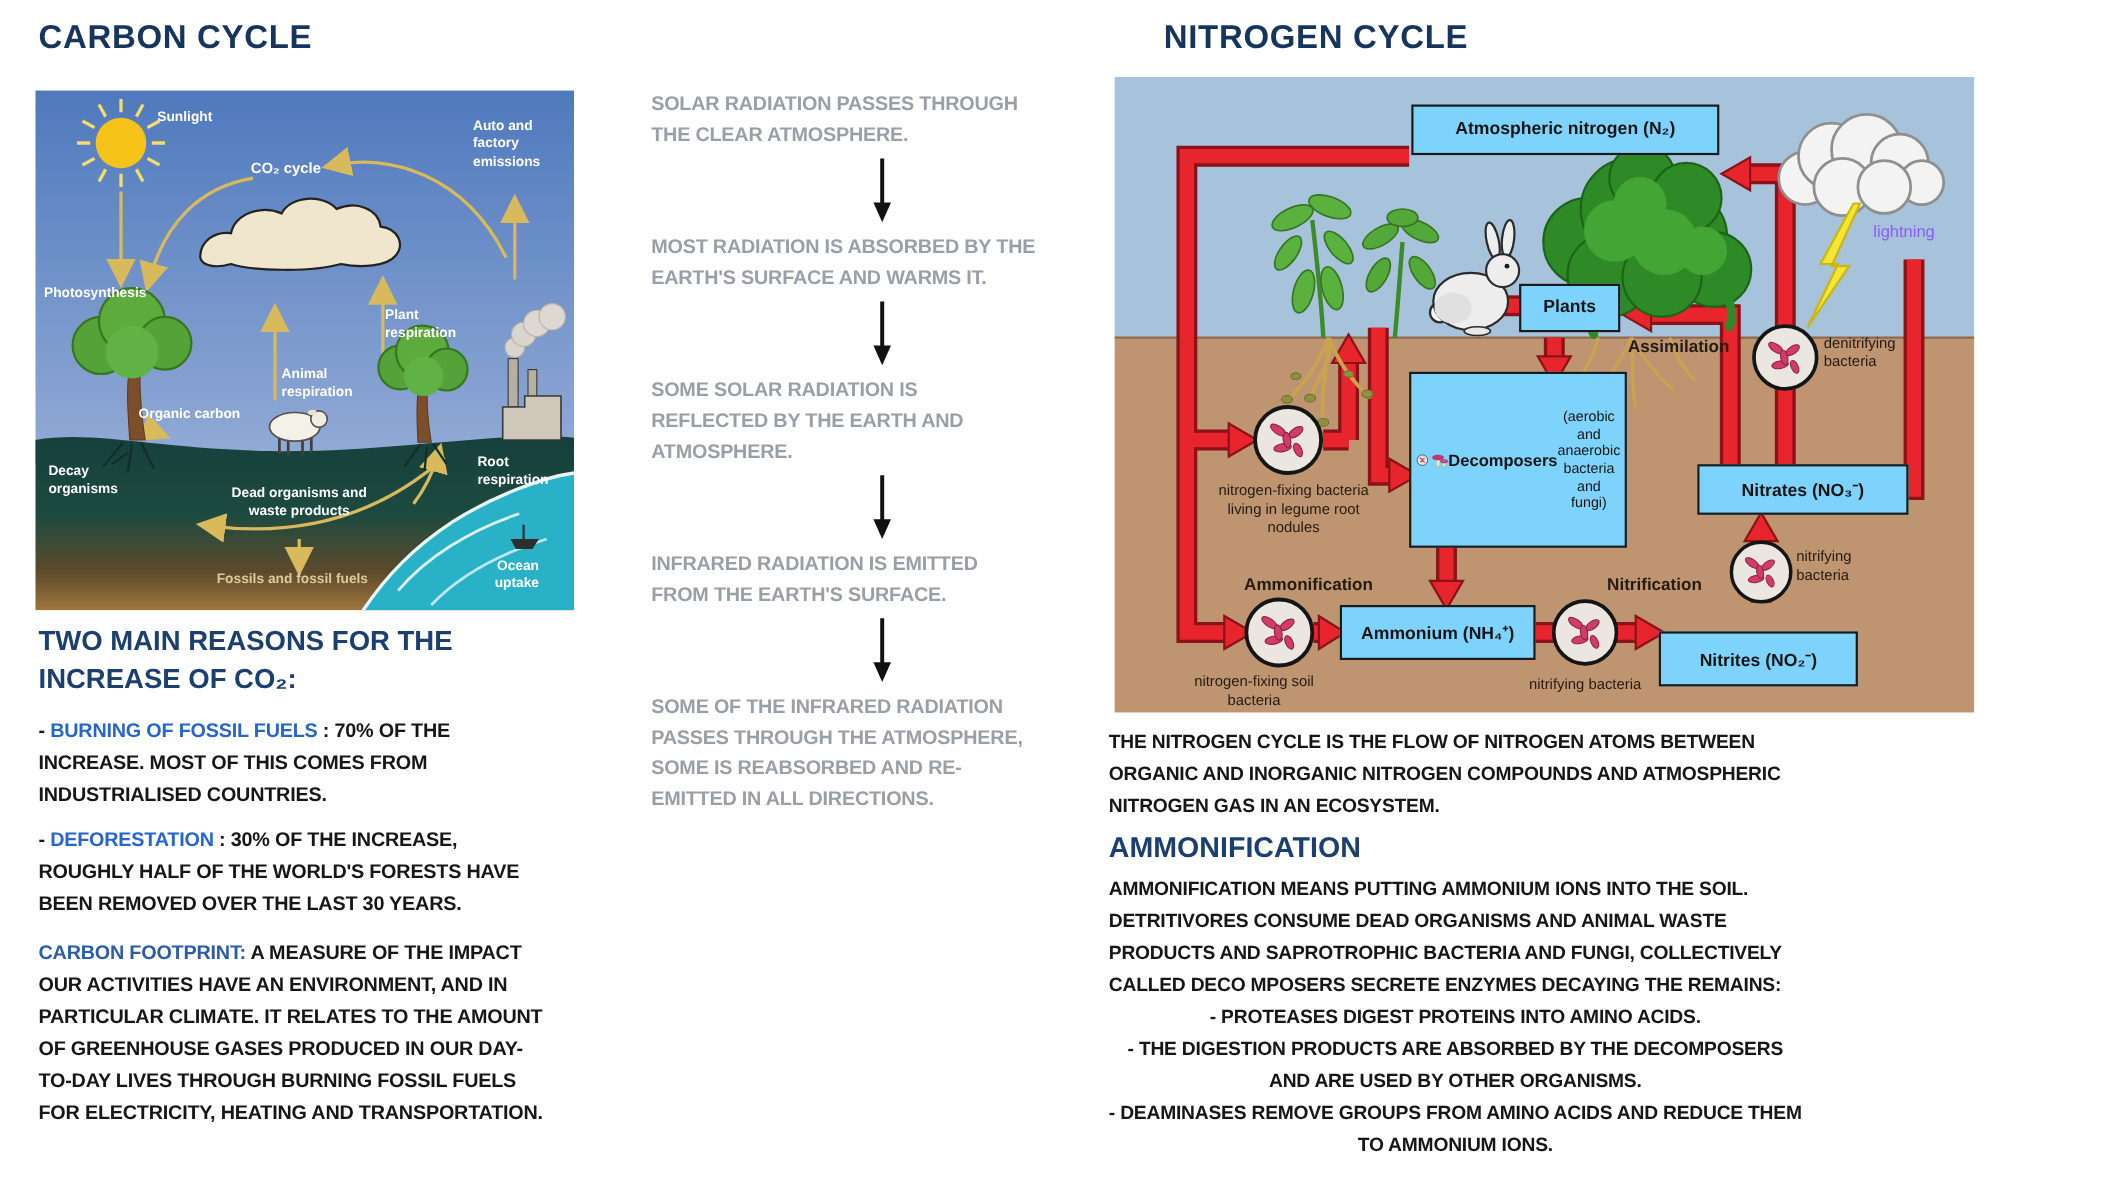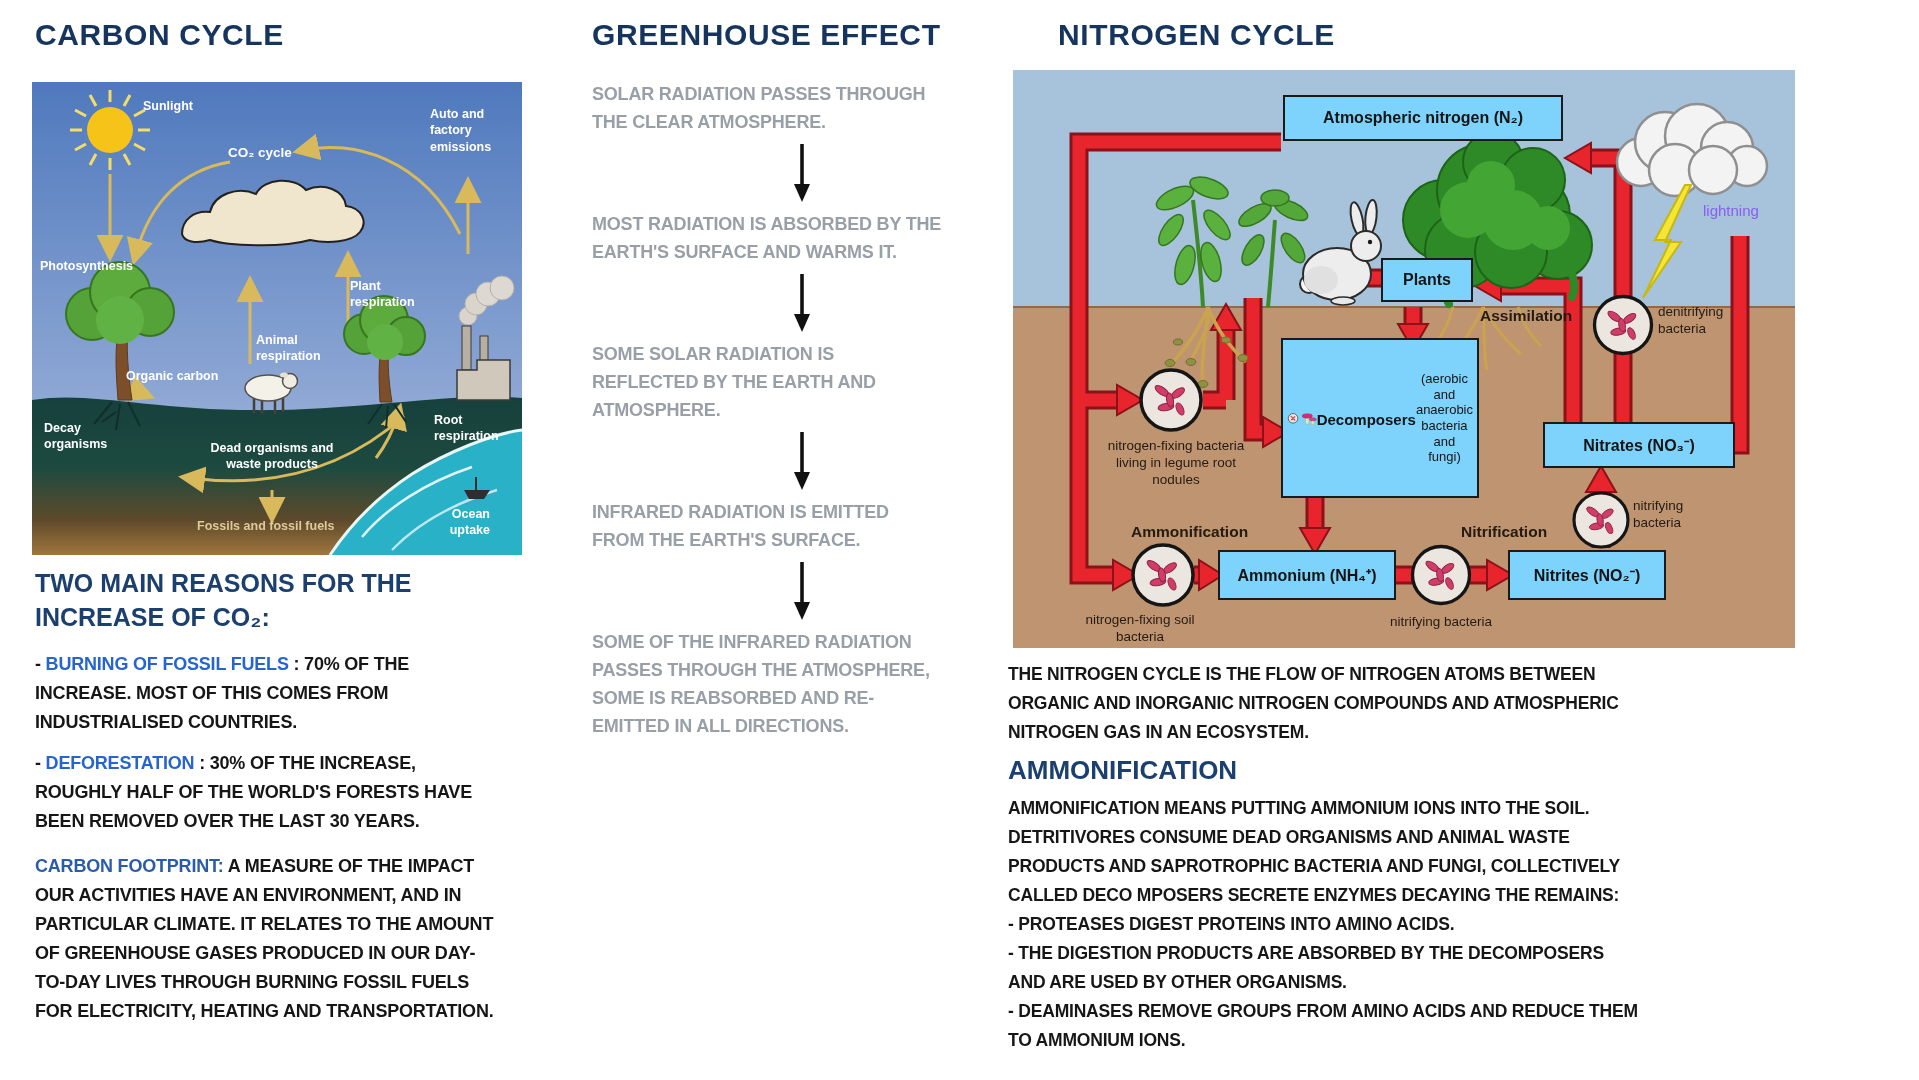--- a/index.html
+++ b/index.html
@@ -17,21 +17,21 @@
   .nlabel.bold{font-weight:700;font-size:15.5px;color:#241b12;}
   .nbox{position:absolute;background:#7dd3fc;border:2.5px solid #1a1a1a;display:flex;
         align-items:center;justify-content:center;font-weight:700;font-size:16px;
         color:#141414;text-align:center;box-sizing:border-box;}
   .decomp{flex-direction:row;padding:4px 4px;justify-content:flex-start;}
   .decomp .dtitle{font-size:15px;font-weight:700;margin-top:2px;}
   .decomp .dsub{font-size:13px;font-weight:400;line-height:1.2;}
   .flow{position:absolute;width:352px;}
   .step{font-weight:700;font-size:18px;line-height:28px;color:#999fa6;letter-spacing:-0.2px;}
   .flow-arrow{margin:6px 0 6px 200px;height:62px;width:20px;}
-  .amm-bullet{margin:0;}
+  .amm-bullet{margin:0;text-align:center;}
 </style>
 </head>
 <body>
 
 <div class="page">
 
   <div class="abs title" style="left:35px;top:18px;">CARBON CYCLE</div>
 
   <div class="diagram" style="left:32px;top:82px;width:490px;height:473px;">
     <svg width="490" height="473" viewBox="0 0 490 473">
@@ -155,21 +155,20 @@
 
   <div class="abs note" style="left:35px;top:650px;width:455px;">
     <p style="margin:0;"><span>- </span><span class="term-blue">BURNING OF FOSSIL FUELS</span><span> : 70% OF THE INCREASE. MOST OF THIS COMES FROM INDUSTRIALISED COUNTRIES.</span></p>
     <p style="margin:12px 0 0 0;"><span>- </span><span class="term-blue">DEFORESTATION</span><span> : 30% OF THE INCREASE, ROUGHLY HALF OF THE WORLD'S FORESTS HAVE BEEN REMOVED OVER THE LAST 30 YEARS.</span></p>
   </div>
 
   <div class="abs note" style="left:35px;top:852px;width:462px;">
     <span class="term-navy">CARBON FOOTPRINT:</span><span> A MEASURE OF THE IMPACT OUR ACTIVITIES HAVE AN ENVIRONMENT, AND IN PARTICULAR CLIMATE. IT RELATES TO THE AMOUNT OF GREENHOUSE GASES PRODUCED IN OUR DAY-TO-DAY LIVES THROUGH BURNING FOSSIL FUELS FOR ELECTRICITY, HEATING AND TRANSPORTATION.</span>
   </div>
 
-  <div class="abs title" style="left:592px;top:18px;">GREENHOUSE EFFECT</div>
 
   <div class="flow" style="left:592px;top:80px;">
     <div class="step">SOLAR RADIATION PASSES THROUGH THE CLEAR ATMOSPHERE.</div>
     <div class="flow-arrow"><svg width="20" height="62">
           <line x1="10" y1="2" x2="10" y2="44" stroke="#111" stroke-width="3.6"></line>
           <polygon points="2,42 18,42 10,60" fill="#111"></polygon>
         </svg></div>
     <div class="step">MOST RADIATION IS ABSORBED BY THE EARTH'S SURFACE AND WARMS IT.</div>
     <div class="flow-arrow"><svg width="20" height="62">
           <line x1="10" y1="2" x2="10" y2="44" stroke="#111" stroke-width="3.6"></line>
@@ -350,21 +349,21 @@
         <ellipse cx="127" cy="31" rx="32" ry="14" fill="#d12f70" stroke="#7c123f" stroke-width="2"></ellipse>
         <path d="M152,84 C152,72 154,64 158,56 L168,56 C170,66 170,74 170,84 Z" fill="#e8e8c0" stroke="#8f8f60" stroke-width="1.5"></path>
         <ellipse cx="162" cy="52" rx="22" ry="10" fill="#db4384" stroke="#7c123f" stroke-width="2"></ellipse>
         <path d="M100,84 q20,-6 40,0 M140,86 q18,-5 36,0" stroke="#c9b878" stroke-width="2" fill="none"></path>
       </svg>
       <div class="dtitle">Decomposers</div>
       <div class="dsub">(aerobic and anaerobic bacteria and fungi)</div>
     </div>
     <div class="nbox" style="left:530px;top:352px;width:192px;height:46px;">Nitrates  (NO₃⁻)</div>
     <div class="nbox" style="left:205px;top:480px;width:178px;height:50px;">Ammonium  (NH₄⁺)</div>
-    <div class="nbox" style="left:495px;top:480px;width:158px;height:50px;">Nitrites  (NO₂⁻)</div>
+    <div class="nbox" style="left:495px;top:504px;width:181px;height:50px;">Nitrites  (NO₂⁻)</div>
 
     
     <div class="nlabel" style="left:690px;top:132px;font-size:15px;color:#8b5cf6;">lightning</div>
     <div class="nlabel bold" style="left:467px;top:236px;">Assimilation</div>
     <div class="nlabel" style="left:645px;top:234px;width:110px;">denitrifying bacteria</div>
     <div class="nlabel" style="left:92px;top:368px;width:142px;text-align:center;">nitrogen-fixing bacteria living in legume root nodules</div>
     <div class="nlabel bold" style="left:118px;top:452px;">Ammonification</div>
     <div class="nlabel bold" style="left:448px;top:452px;">Nitrification</div>
     <div class="nlabel" style="left:620px;top:428px;width:100px;">nitrifying bacteria</div>
     <div class="nlabel" style="left:62px;top:542px;width:130px;text-align:center;">nitrogen-fixing soil bacteria</div>

